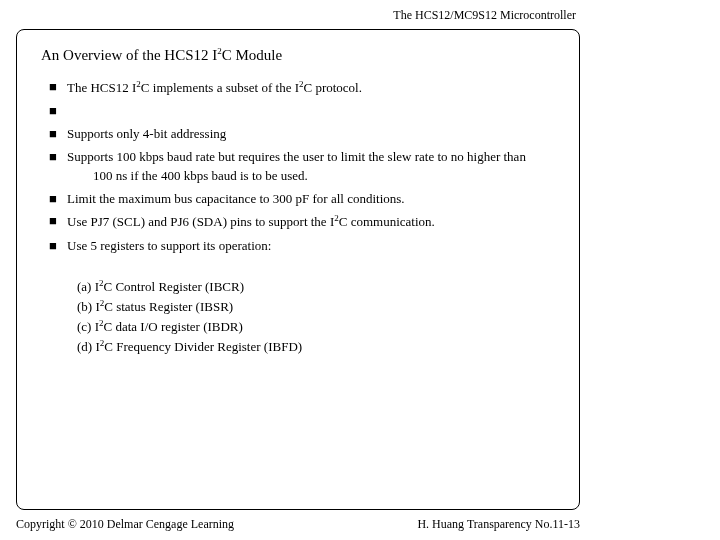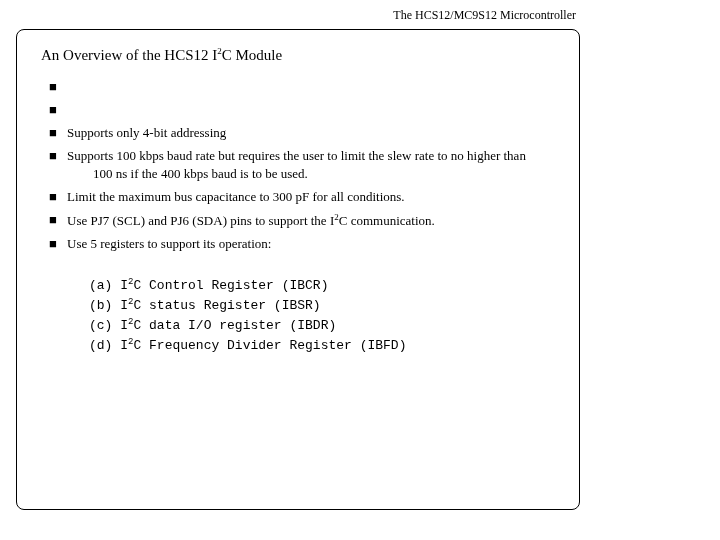--- a/index.html
+++ b/index.html
@@ -69,22 +69,21 @@
 
     .bullet-list li .bullet-symbol {
       min-width: 14px;
       margin-right: 4px;
       font-size: 13px;
     }
 
     .sub-list {
       list-style: none;
       padding: 0;
-      margin: 6px 0 0 48px;
-      font-family: Liberation Mono, monospace;
+      margin: 6px 0 0 36px;
     }
 
     .sub-list li {
       line-height: 1.5;
       font-size: 13px;
     }
 
     .footer {
       position: absolute;
       bottom: 8px;
@@ -105,20 +104,21 @@
 
   <div class="content-box">
     <div class="section-title">
       <span>An Overview of the HCS12 I</span><sup>2</sup><span>C Module</span>
     </div>
 
     <ul class="bullet-list">
 
       <li>
         <span class="bullet-symbol">■</span>
+        <span>The HCS12 I<sup>2</sup>C implements a subset of the I<sup>2</sup>C protocol.</span>
       </li>
 
       <li>
         <span class="bullet-symbol">■</span>
       </li>
 
       <li>
         <span class="bullet-symbol">■</span>
         <span>Supports only 4-bit addressing</span>
       </li>
@@ -145,13 +145,17 @@
     </ul>
 
     <ul class="sub-list">
       <li>(a) I<sup>2</sup>C Control Register (IBCR)</li>
       <li>(b) I<sup>2</sup>C status Register (IBSR)</li>
       <li>(c) I<sup>2</sup>C data I/O register (IBDR)</li>
       <li>(d) I<sup>2</sup>C Frequency Divider Register (IBFD)</li>
     </ul>
   </div>
 
+  <div class="footer">
+    <span>Copyright © 2010 Delmar Cengage Learning</span>
+    <span>H. Huang Transparency No.11-13</span>
+  </div>
 </div>
 
 </body></html>

